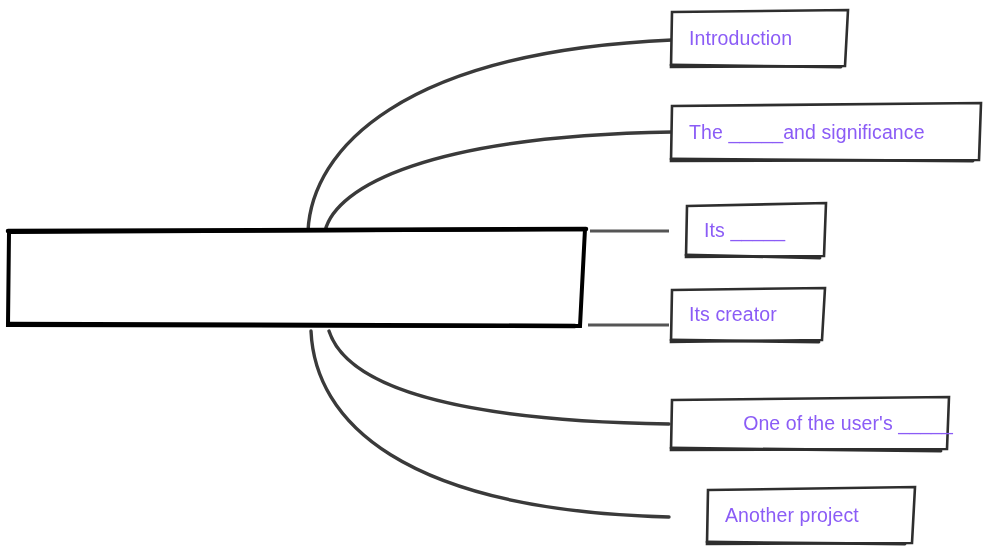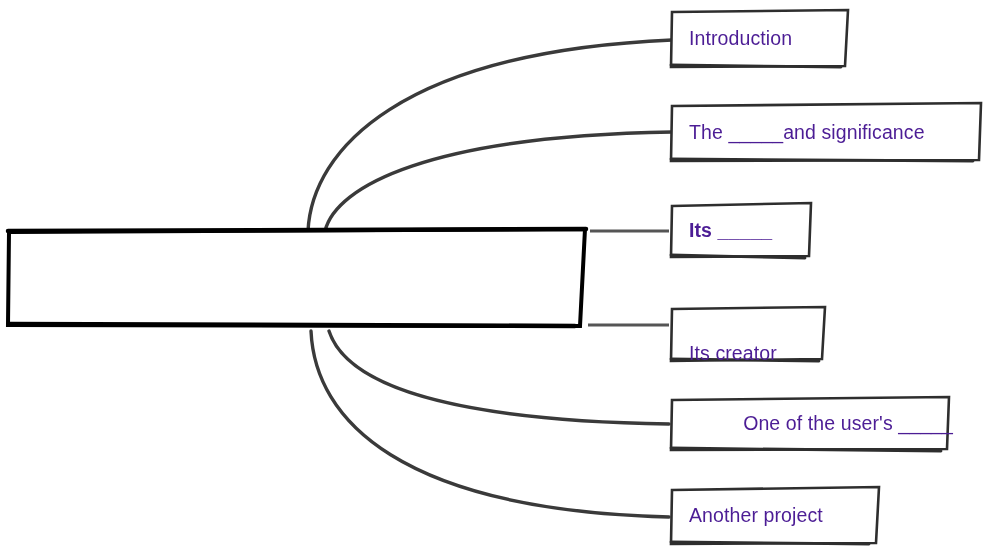--- a/index.html
+++ b/index.html
@@ -44,21 +44,21 @@
     position: absolute;
     left: 0;
     top: 0;
     width: 100%;
     height: 100%;
     overflow: visible;
   }
   .node-label {
     position: relative;
     z-index: 2;
-    color: #4c1d95;
+    color: #8b5cf6;
     white-space: nowrap;
     letter-spacing: 0.1px;
   }
   
   #central-node {
     left: 5px;
     top: 226px;
     width: 584px;
     height: 104px;
   }
@@ -68,24 +68,24 @@
     padding-left: 33px;
   }
   
   .branch-node .node-label {
     font-size: 19.5px;
     line-height: 1;
     padding-left: 20px;
   }
   #branch-node-0 { left: 669px; top:   8px; width: 183px; height: 62px; }
   #branch-node-1 { left: 669px; top: 101px; width: 316px; height: 63px; }
-  #branch-node-2 { left: 669px; top: 201px; width: 146px; height: 59px; font-weight: bold; }
-  #branch-node-3 { left: 669px; top: 305px; width: 160px; height: 58px; align-items: flex-end; }
+  #branch-node-2 { left: 684px; top: 201px; width: 146px; height: 59px; }
+  #branch-node-3 { left: 669px; top: 286px; width: 160px; height: 58px; }
   #branch-node-4 { left: 669px; top: 395px; width: 284px; height: 58px; justify-content: flex-end; }
-  #branch-node-5 { left: 669px; top: 485px; width: 214px; height: 62px; }
+  #branch-node-5 { left: 705px; top: 485px; width: 214px; height: 62px; }
 </style>
 </head>
 <body>
 
 <div id="mindmap-canvas">
 
   <svg id="connector-layer" viewBox="0 0 987 555" width="987" height="555">
 
     <path d="M 308 231 C 312 150 400 52 672 40" fill="none" stroke="#3a3a3a" stroke-width="3.4" stroke-linecap="round"></path>
 

